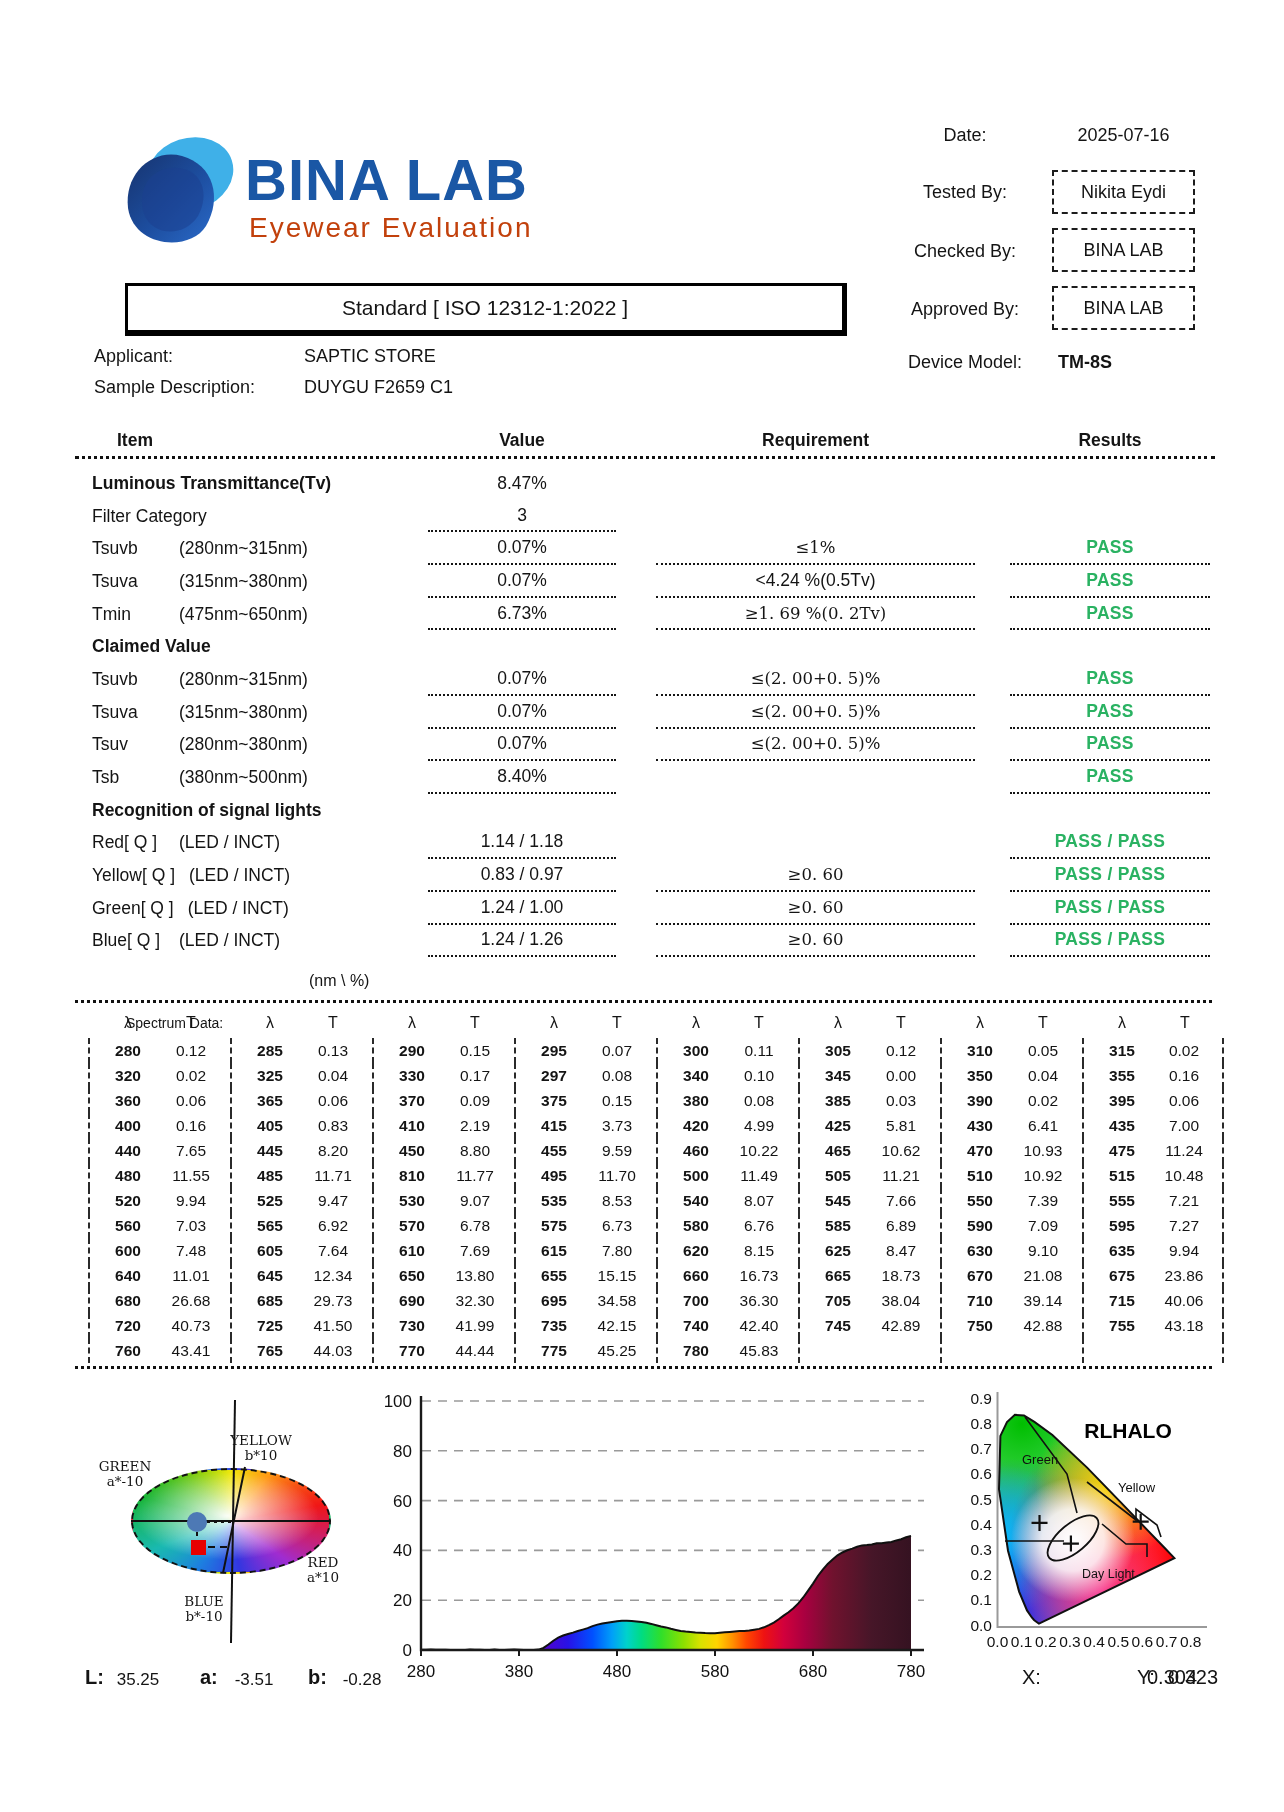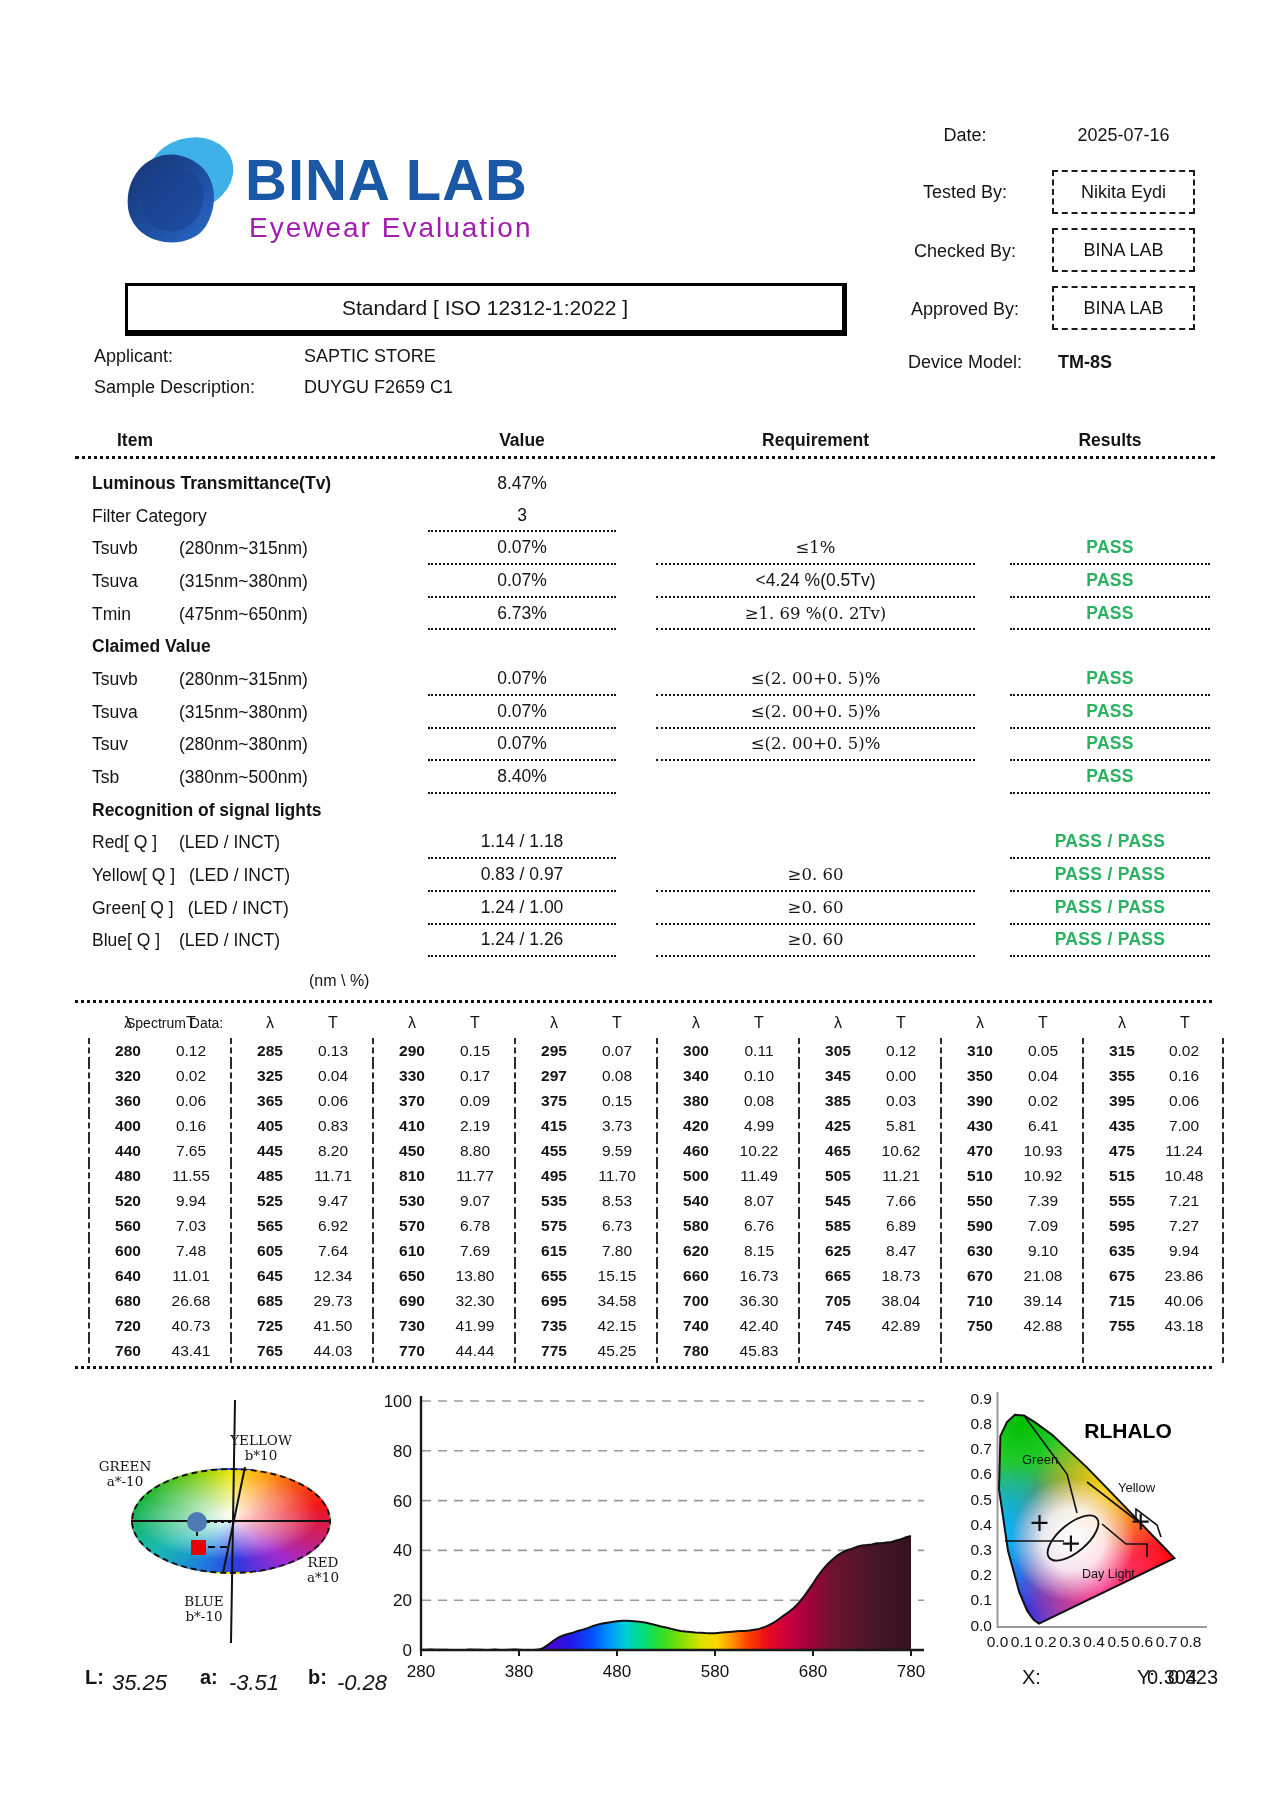--- a/index.html
+++ b/index.html
@@ -1,21 +1,21 @@
 <!DOCTYPE html>
 <html><head>
 <meta charset="utf-8">
 <style>
   html,body{margin:0;padding:0;background:#fff;}
   .page{position:relative;width:1284px;height:1812px;background:#fff;overflow:hidden;
         font-family:"Liberation Sans",sans-serif;color:#141414;}
   .abs{position:absolute;}
   
   .logo-title{position:absolute;left:245px;top:146px;font-size:58px;font-weight:700;color:#1a57a5;letter-spacing:1px;}
-  .logo-subtitle{position:absolute;left:249px;top:212px;font-size:28px;color:#a21caf;letter-spacing:2px;}
+  .logo-subtitle{position:absolute;left:249px;top:212px;font-size:28px;color:#c2410c;letter-spacing:2px;}
   
   .meta-label{position:absolute;left:855px;width:220px;text-align:center;font-size:18px;}
   .meta-box{position:absolute;left:1052px;width:143px;height:44px;border:2px dashed #1c1c1c;
             display:flex;align-items:center;justify-content:center;font-size:18px;box-sizing:border-box;}
   .meta-plain{position:absolute;left:1052px;width:143px;text-align:center;font-size:18px;}
   
   .standard-box{position:absolute;left:125px;top:283px;width:722px;height:53px;
                 border:3px solid #000;border-right-width:5px;border-bottom-width:6px;
                 display:flex;align-items:center;justify-content:center;font-size:21px;font-weight:500;box-sizing:border-box;}
   .info-label{position:absolute;left:94px;font-size:18px;}
@@ -63,21 +63,21 @@
   .lab-lbl{position:absolute;width:70px;text-align:center;font-family:"DejaVu Serif",serif;font-size:13.5px;line-height:15px;}
   
   #midwrap{position:absolute;left:350px;top:1390px;}
   #ciewrap{position:absolute;left:950px;top:1390px;}
   .tick{font-family:"Liberation Sans",sans-serif;font-size:17px;fill:#111;}
   .tick2{font-family:"Liberation Sans",sans-serif;font-size:15.5px;fill:#111;}
   .cielbl{font-family:"Liberation Sans",sans-serif;font-size:13px;fill:#101010;}
   .cietitle{font-family:"Liberation Sans",sans-serif;font-size:21px;font-weight:700;fill:#000;}
   
   .f-lbl{position:absolute;font-size:20px;font-weight:600;}
-  .f-val{position:absolute;font-size:22px;font-style:italic;}
+  .f-val{position:absolute;font-size:17px;}
   .f-big{position:absolute;font-size:20px;}
 </style>
 </head>
 <body>
 
 <div class="page">
 
   <svg class="abs" style="left:118px;top:136px;" width="118" height="120" viewBox="0 0 118 120">
     <defs>
       <linearGradient id="pebble" x1="0" y1="0" x2="1" y2="1">

